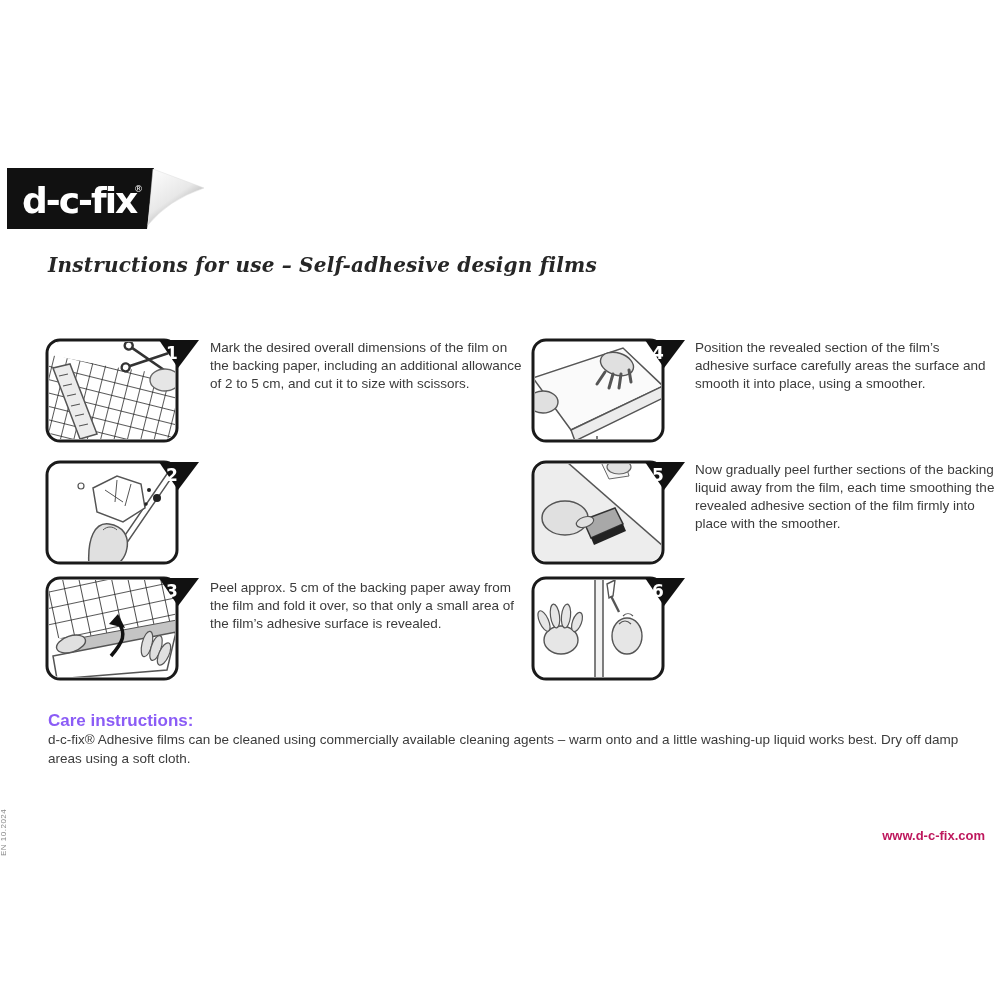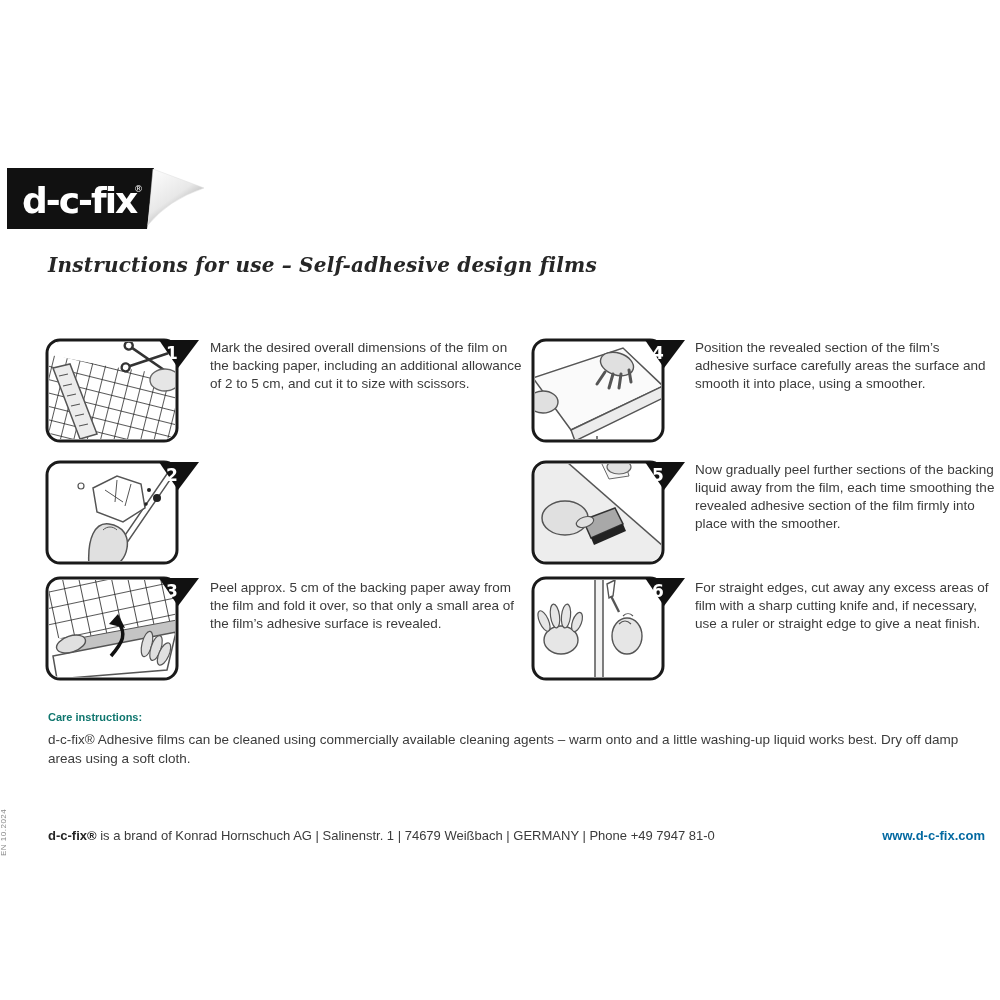--- a/index.html
+++ b/index.html
@@ -8,25 +8,25 @@
   .logo{position:absolute;left:7px;top:159px;width:200px;height:64px;}
   .title{position:absolute;left:48px;top:245px;font-family:"DejaVu Serif","Liberation Serif",serif;
          font-weight:700;font-size:20px;color:#262626;letter-spacing:.2px;font-style:italic;}
   .subtitle{position:absolute;left:48px;top:290px;font-size:13.5px;color:#3b3b3b;}
   .thumb{position:absolute;width:156px;height:107px;}
   .step-text{position:absolute;font-size:13.5px;line-height:18px;color:#3b3b3b;}
   .col1-thumb{left:45px;} .col2-thumb{left:531px;}
   .row1{top:330px;} .row2{top:452px;} .row3{top:568px;}
   .col1-text{left:210px;width:312px;} .col2-text{left:695px;width:302px;}
   .t-row1{top:331px;} .t-row2{top:453px;} .t-row3{top:571px;}
-  .care-heading{position:absolute;left:48px;top:703px;font-size:11px;font-weight:700;color:#0f766e;text-align:right;}
+  .care-heading{position:absolute;left:48px;top:703px;font-size:17px;font-weight:700;color:#8b5cf6;text-align:right;}
   .care-body{position:absolute;left:48px;top:722px;width:938px;font-size:13.5px;line-height:19px;color:#3b3b3b;}
   .footer-left{position:absolute;left:48px;top:820px;font-size:13px;color:#3b3b3b;}
   .footer-left b{color:#262626;}
-  .footer-right{position:absolute;right:15px;top:820px;font-size:13px;font-weight:700;color:#0369a1;}
+  .footer-right{position:absolute;right:15px;top:820px;font-size:13px;font-weight:700;color:#be185d;}
   .edition{position:absolute;left:8px;bottom:152px;transform:rotate(-90deg);transform-origin:0 100%;
            font-size:8px;color:#888;letter-spacing:.5px;white-space:nowrap;}
   svg text{font-family:"DejaVu Sans","Liberation Sans",sans-serif;}
 </style>
 </head>
 <body>
 
 <div class="page">
 
   <div class="logo">
@@ -191,23 +191,21 @@
         <ellipse cx="24" cy="40" rx="4.5" ry="12" transform="rotate(-8 24 40)" fill="#e6e6e6" stroke="#555" stroke-width="1.2"></ellipse>
         <ellipse cx="35" cy="40" rx="4.5" ry="12" transform="rotate(6 35 40)" fill="#e6e6e6" stroke="#555" stroke-width="1.2"></ellipse>
         <ellipse cx="46" cy="46" rx="4.5" ry="10" transform="rotate(20 46 46)" fill="#e6e6e6" stroke="#555" stroke-width="1.2"></ellipse>
         <ellipse cx="96" cy="60" rx="15" ry="18" fill="#e6e6e6" stroke="#555" stroke-width="1.4"></ellipse>
         <path d="M88,48 C92,44 96,44 100,48 M92,40 C95,37 99,37 102,40" stroke="#555" stroke-width="1.1" fill="none"></path>
       </g>
       <polygon points="114,2 154,2 133,30" fill="#111"></polygon>
       <text x="127" y="21" font-size="17" font-weight="bold" fill="#fff" text-anchor="middle">6</text>
     </svg>
   </div>
-  <div class="step-text col2-text t-row3">For straight edges, cut away any excess areas of film with a sharp cutting knife and, if necessary, use a ruler or straight edge to give a neat finish.</div>
 
   <div class="care-heading">Care instructions:</div>
   <div class="care-body">d-c-fix® Adhesive films can be cleaned using commercially available cleaning agents – warm onto and a little washing-up liquid works best. Dry off damp areas using a soft cloth.</div>
 
-  <div class="footer-left"><b>d-c-fix®</b><span> is a brand of Konrad Hornschuch AG | Salinenstr. 1 | 74679 Weißbach | GERMANY | Phone +49 7947 81-0</span></div>
   <div class="footer-right">www.d-c-fix.com</div>
 
   <div class="edition">EN 10.2024</div>
 
 </div>
 
 </body></html>

